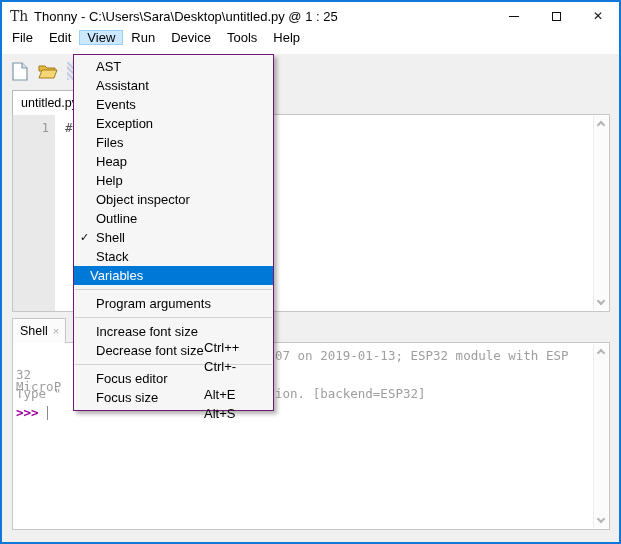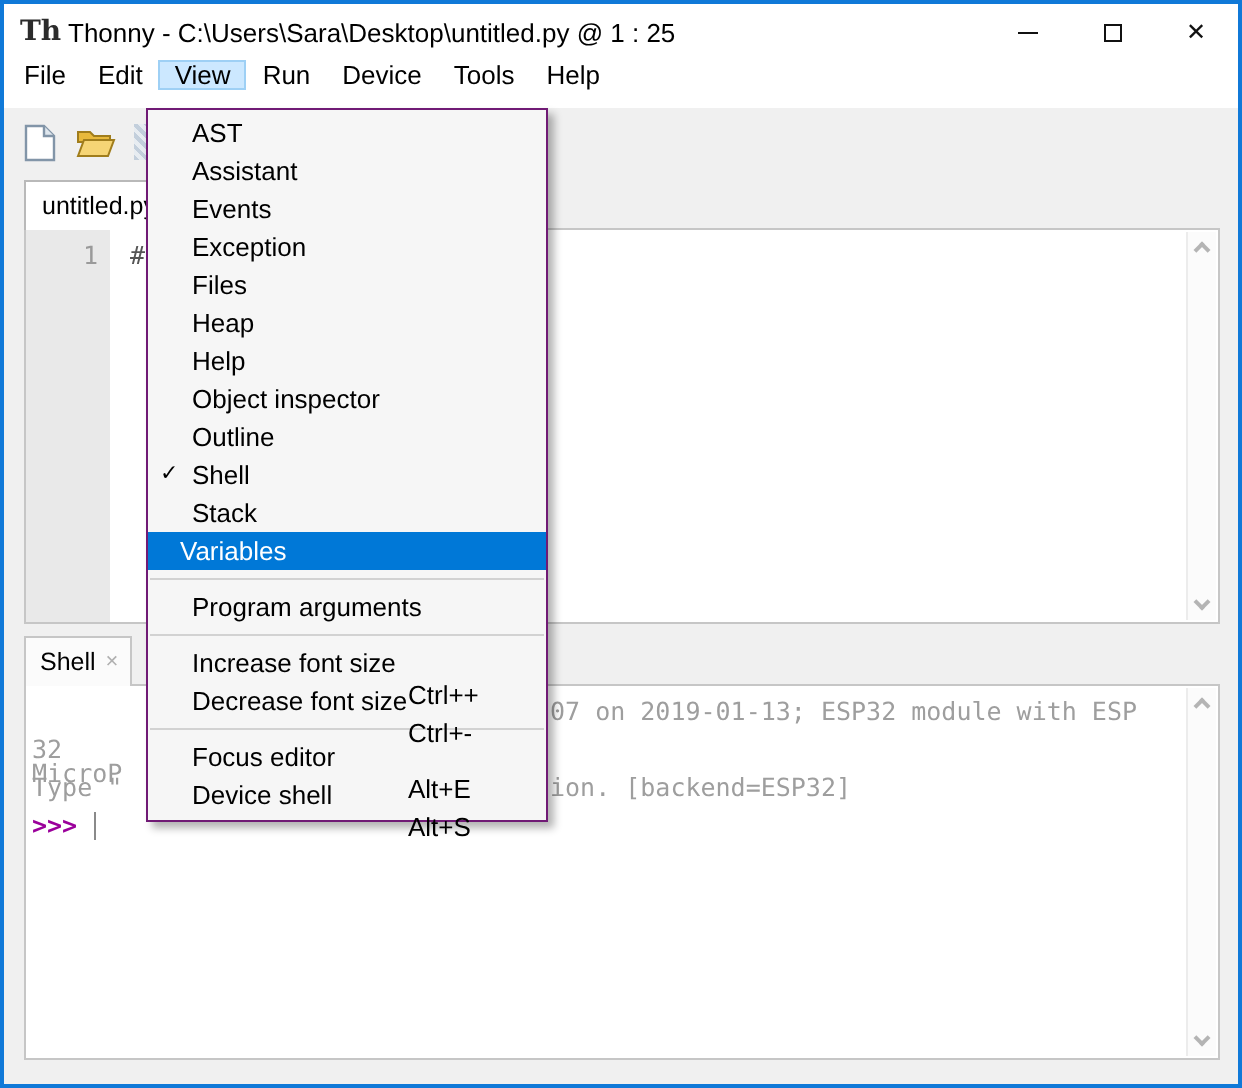--- a/index.html
+++ b/index.html
@@ -6,21 +6,21 @@
   html,body { width:621px; height:544px; }
   body { font-family:"Liberation Sans", sans-serif; overflow:hidden; }
 
   .window { position:relative; width:621px; height:544px; background:#f0f0f0;
             border:2px solid #1079d8; overflow:hidden; }
 
   
   .titlebar { position:absolute; left:0; top:0; right:0; height:28px; background:#ffffff;
               display:flex; align-items:center; }
   .app-icon { width:17px; height:17px; margin:0 7px 0 8px; font-family:"DejaVu Serif", serif;
-              font-weight:bold; font-size:14px; color:#2b2b2b; line-height:17px; text-align:center; }
+              font-weight:normal; font-size:14px; color:#2b2b2b; line-height:17px; text-align:center; }
   .title-text { font-size:13px; color:#000; white-space:pre; }
   .win-controls { margin-left:auto; display:flex; height:100%; }
   .win-btn { width:42px; height:100%; display:flex; align-items:center; justify-content:center;
              font-size:12px; color:#111; }
   .glyph-min { width:10px; height:1px; background:#111; display:block; }
   .glyph-max { width:9px; height:9px; border:1px solid #111; display:block; }
 
   
   .menubar { position:absolute; left:0; top:28px; right:0; height:24px; background:#ffffff;
              display:flex; align-items:flex-start; font-size:13px; padding-left:2px; }
@@ -193,18 +193,18 @@
     <div class="menu-row">
       <span>Decrease font size</span>
       <span class="shortcut">Ctrl+-</span>
     </div>
     <div class="menu-sep"></div>
     <div class="menu-row">
       <span>Focus editor</span>
       <span class="shortcut">Alt+E</span>
     </div>
     <div class="menu-row">
-      <span>Device shell</span>
+      <span>Focus size</span>
       <span class="shortcut">Alt+S</span>
     </div>
   </div>
 
 </div>
 
 </body></html>

